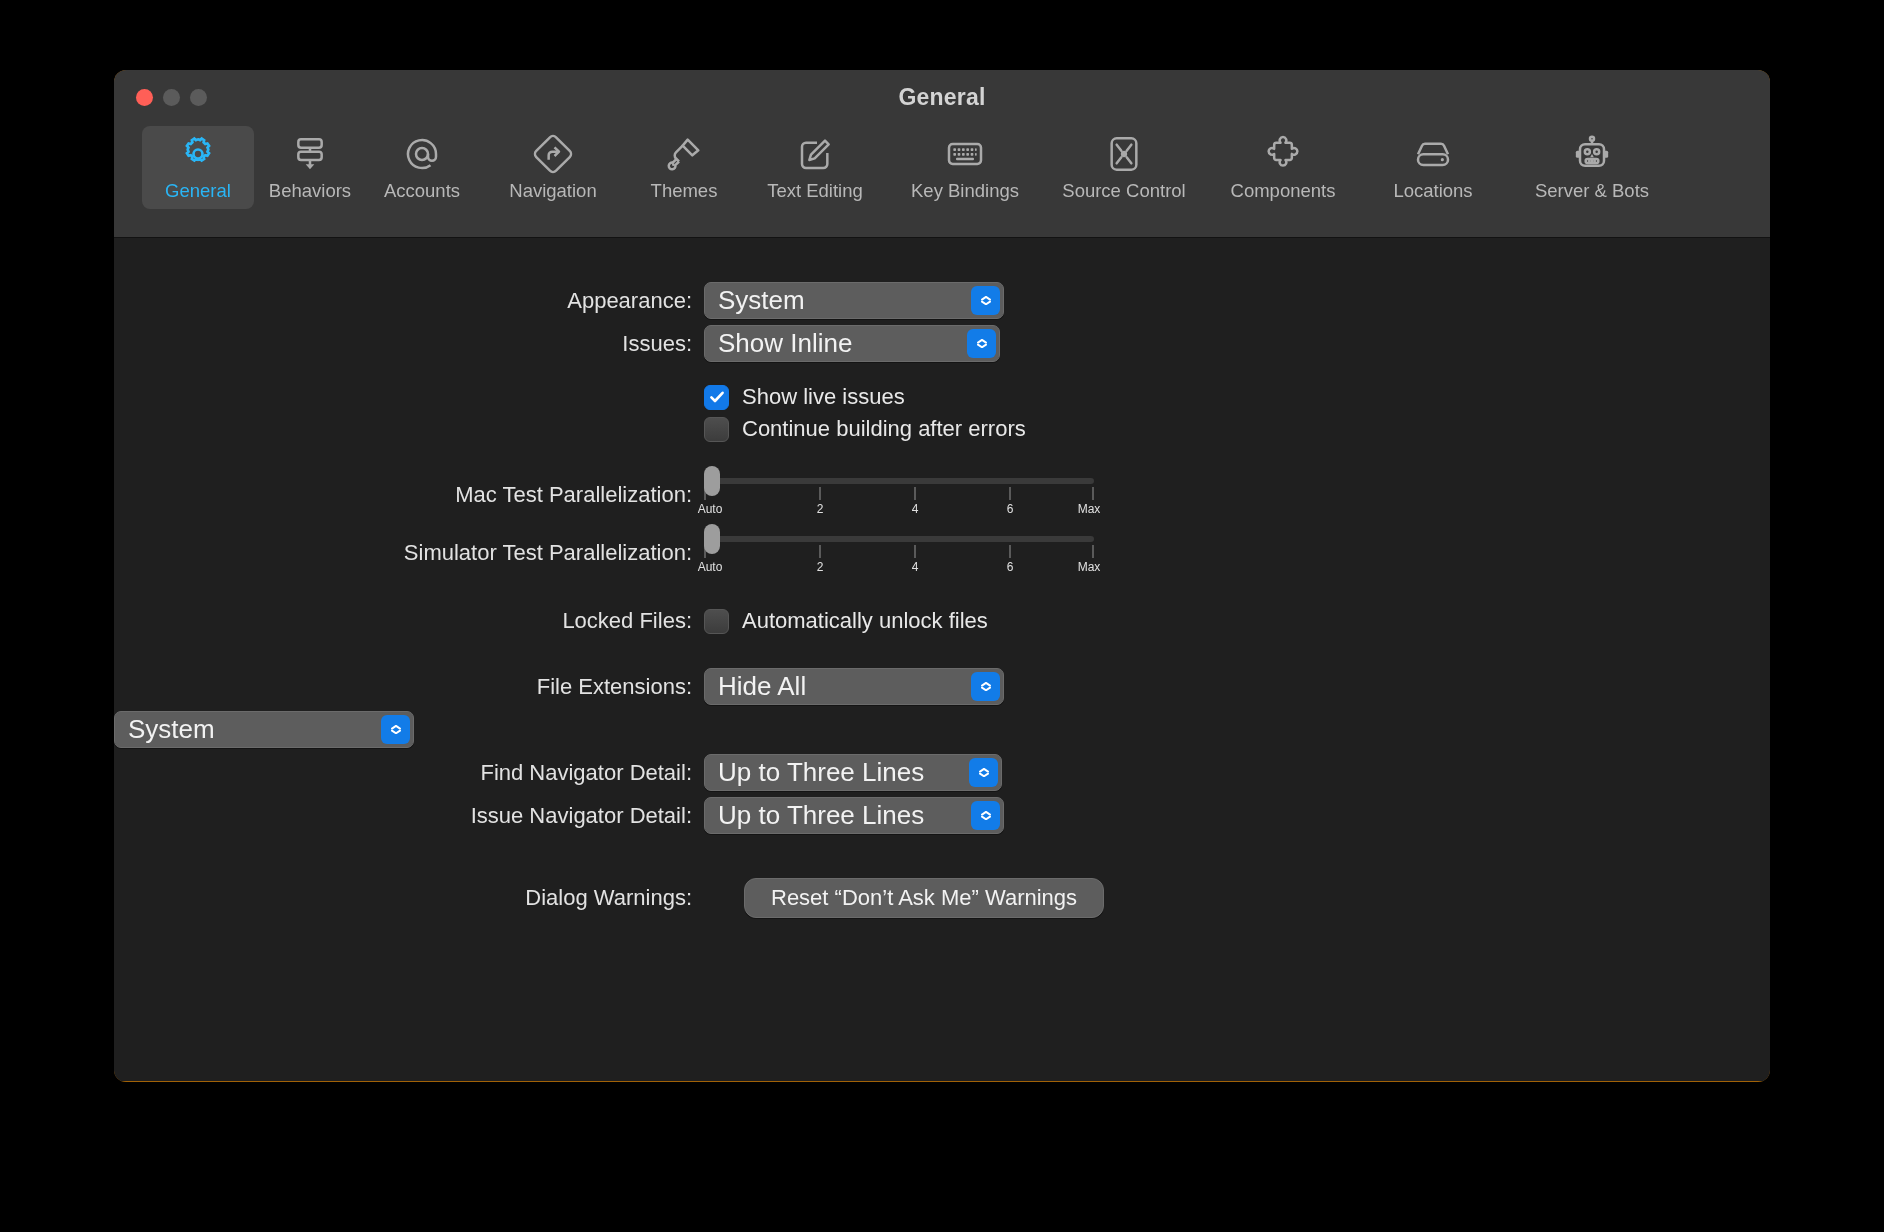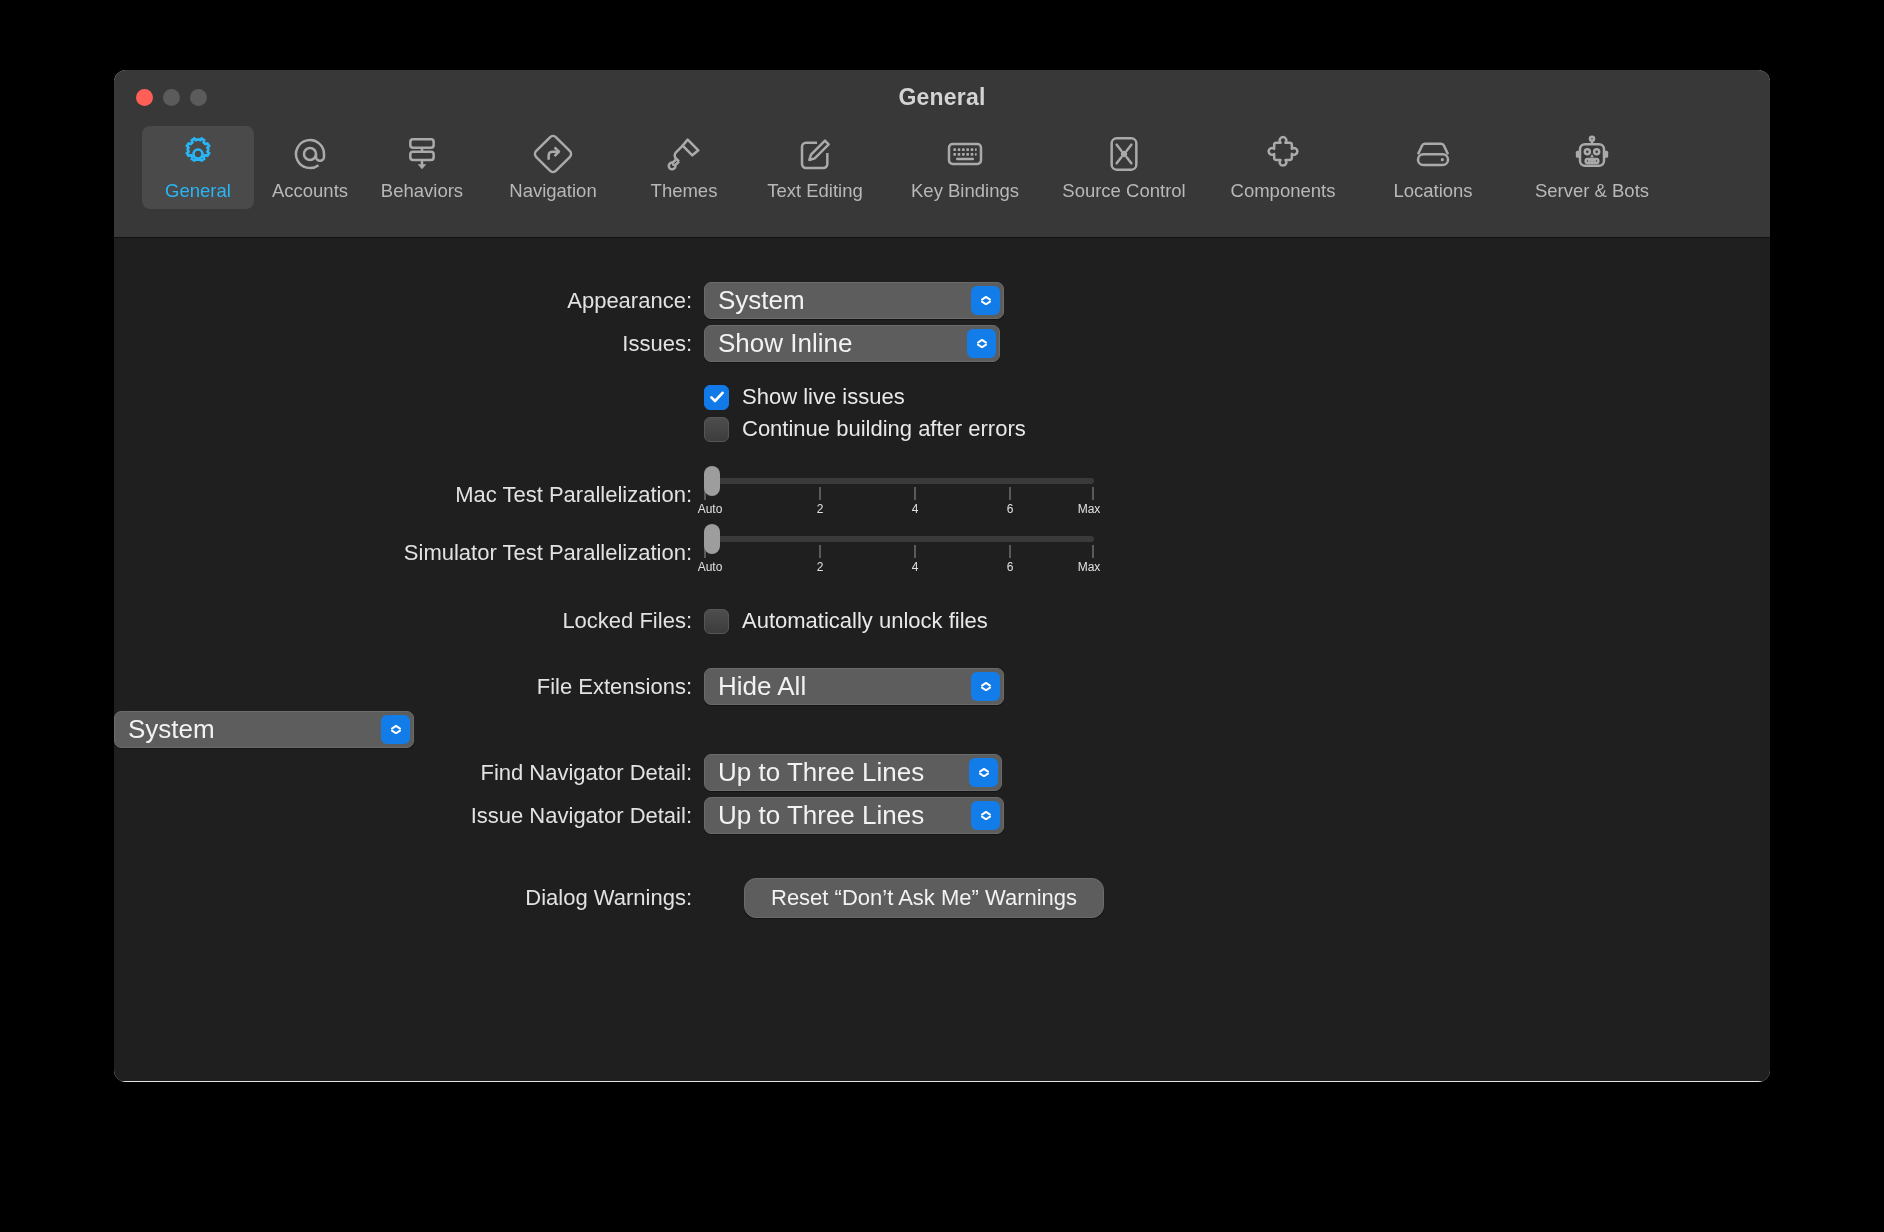--- a/index.html
+++ b/index.html
@@ -12,21 +12,21 @@
     overflow: hidden;
   }
 
   
   .window {
     position: absolute;
     left: 114px;
     top: 70px;
     width: 1656px;
     height: 1012px;
-    background: #e5e5e5;
+    background: #a16207;
     border-radius: 12px;
     overflow: hidden;
     box-shadow: 0 18px 50px rgba(0,0,0,0.75);
   }
 
   
   .chrome {
     position: relative;
     height: 168px;
     background: #383838;
@@ -255,38 +255,38 @@
             <path d="M12 3.2l1.25.5.95-.95 1.5 1.0-.35 1.3 1.0.95 1.3-.35 1.0 1.5-.95.95.5 1.25-.5 1.25.95.95-1.0 1.5-1.3-.35-1.0.95.35 1.3-1.5 1.0-.95-.95-1.25.5-1.25-.5-.95.95-1.5-1.0.35-1.3-1.0-.95-1.3.35-1.0-1.5.95-.95-.5-1.25.5-1.25-.95-.95 1.0-1.5 1.3.35 1.0-.95-.35-1.3 1.5-1.0.95.95z"></path>
             <circle cx="12" cy="12" r="2.7"></circle>
           </svg>
         </span>
         <span class="tb-label">General</span>
       </div>
 
       <div class="tb-item">
         <span class="tb-icon">
           <svg viewBox="0 0 24 24" fill="none" stroke="currentColor" stroke-width="1.5">
-            <circle cx="12" cy="12" r="3.6"></circle>
-            <path d="M15.6 12v1.6a2.4 2.4 0 0 0 4.8 0V12a8.4 8.4 0 1 0-3.3 6.7"></path>
-          </svg>
-        </span>
-        <span class="tb-label">Accounts</span>
-      </div>
-
-      <div class="tb-item">
-        <span class="tb-icon">
-          <svg viewBox="0 0 24 24" fill="none" stroke="currentColor" stroke-width="1.5">
             <rect x="5" y="3.2" width="14" height="5" rx="1.6"></rect>
             <rect x="5" y="10.6" width="14" height="5" rx="1.6"></rect>
             <path d="M12 8.2v2.4"></path>
             <path d="M12 15.6v3.2"></path>
             <path d="M9.4 18.2L12 21.2l2.6-3z" fill="currentColor" stroke="none"></path>
           </svg>
         </span>
         <span class="tb-label">Behaviors</span>
+      </div>
+
+      <div class="tb-item">
+        <span class="tb-icon">
+          <svg viewBox="0 0 24 24" fill="none" stroke="currentColor" stroke-width="1.5">
+            <circle cx="12" cy="12" r="3.6"></circle>
+            <path d="M15.6 12v1.6a2.4 2.4 0 0 0 4.8 0V12a8.4 8.4 0 1 0-3.3 6.7"></path>
+          </svg>
+        </span>
+        <span class="tb-label">Accounts</span>
       </div>
 
       <div class="tb-item wide">
         <span class="tb-icon">
           <svg viewBox="0 0 24 24" fill="none" stroke="currentColor" stroke-width="1.5">
             <rect x="3.6" y="3.6" width="16.8" height="16.8" rx="2.6" transform="rotate(45 12 12)"></rect>
             <path d="M9.4 15.4v-2.6a2.2 2.2 0 0 1 2.2-2.2h3.0"></path>
             <path d="M12.9 8.0l2.7 2.6-2.7 2.6" stroke-linejoin="round"></path>
           </svg>
         </span>

